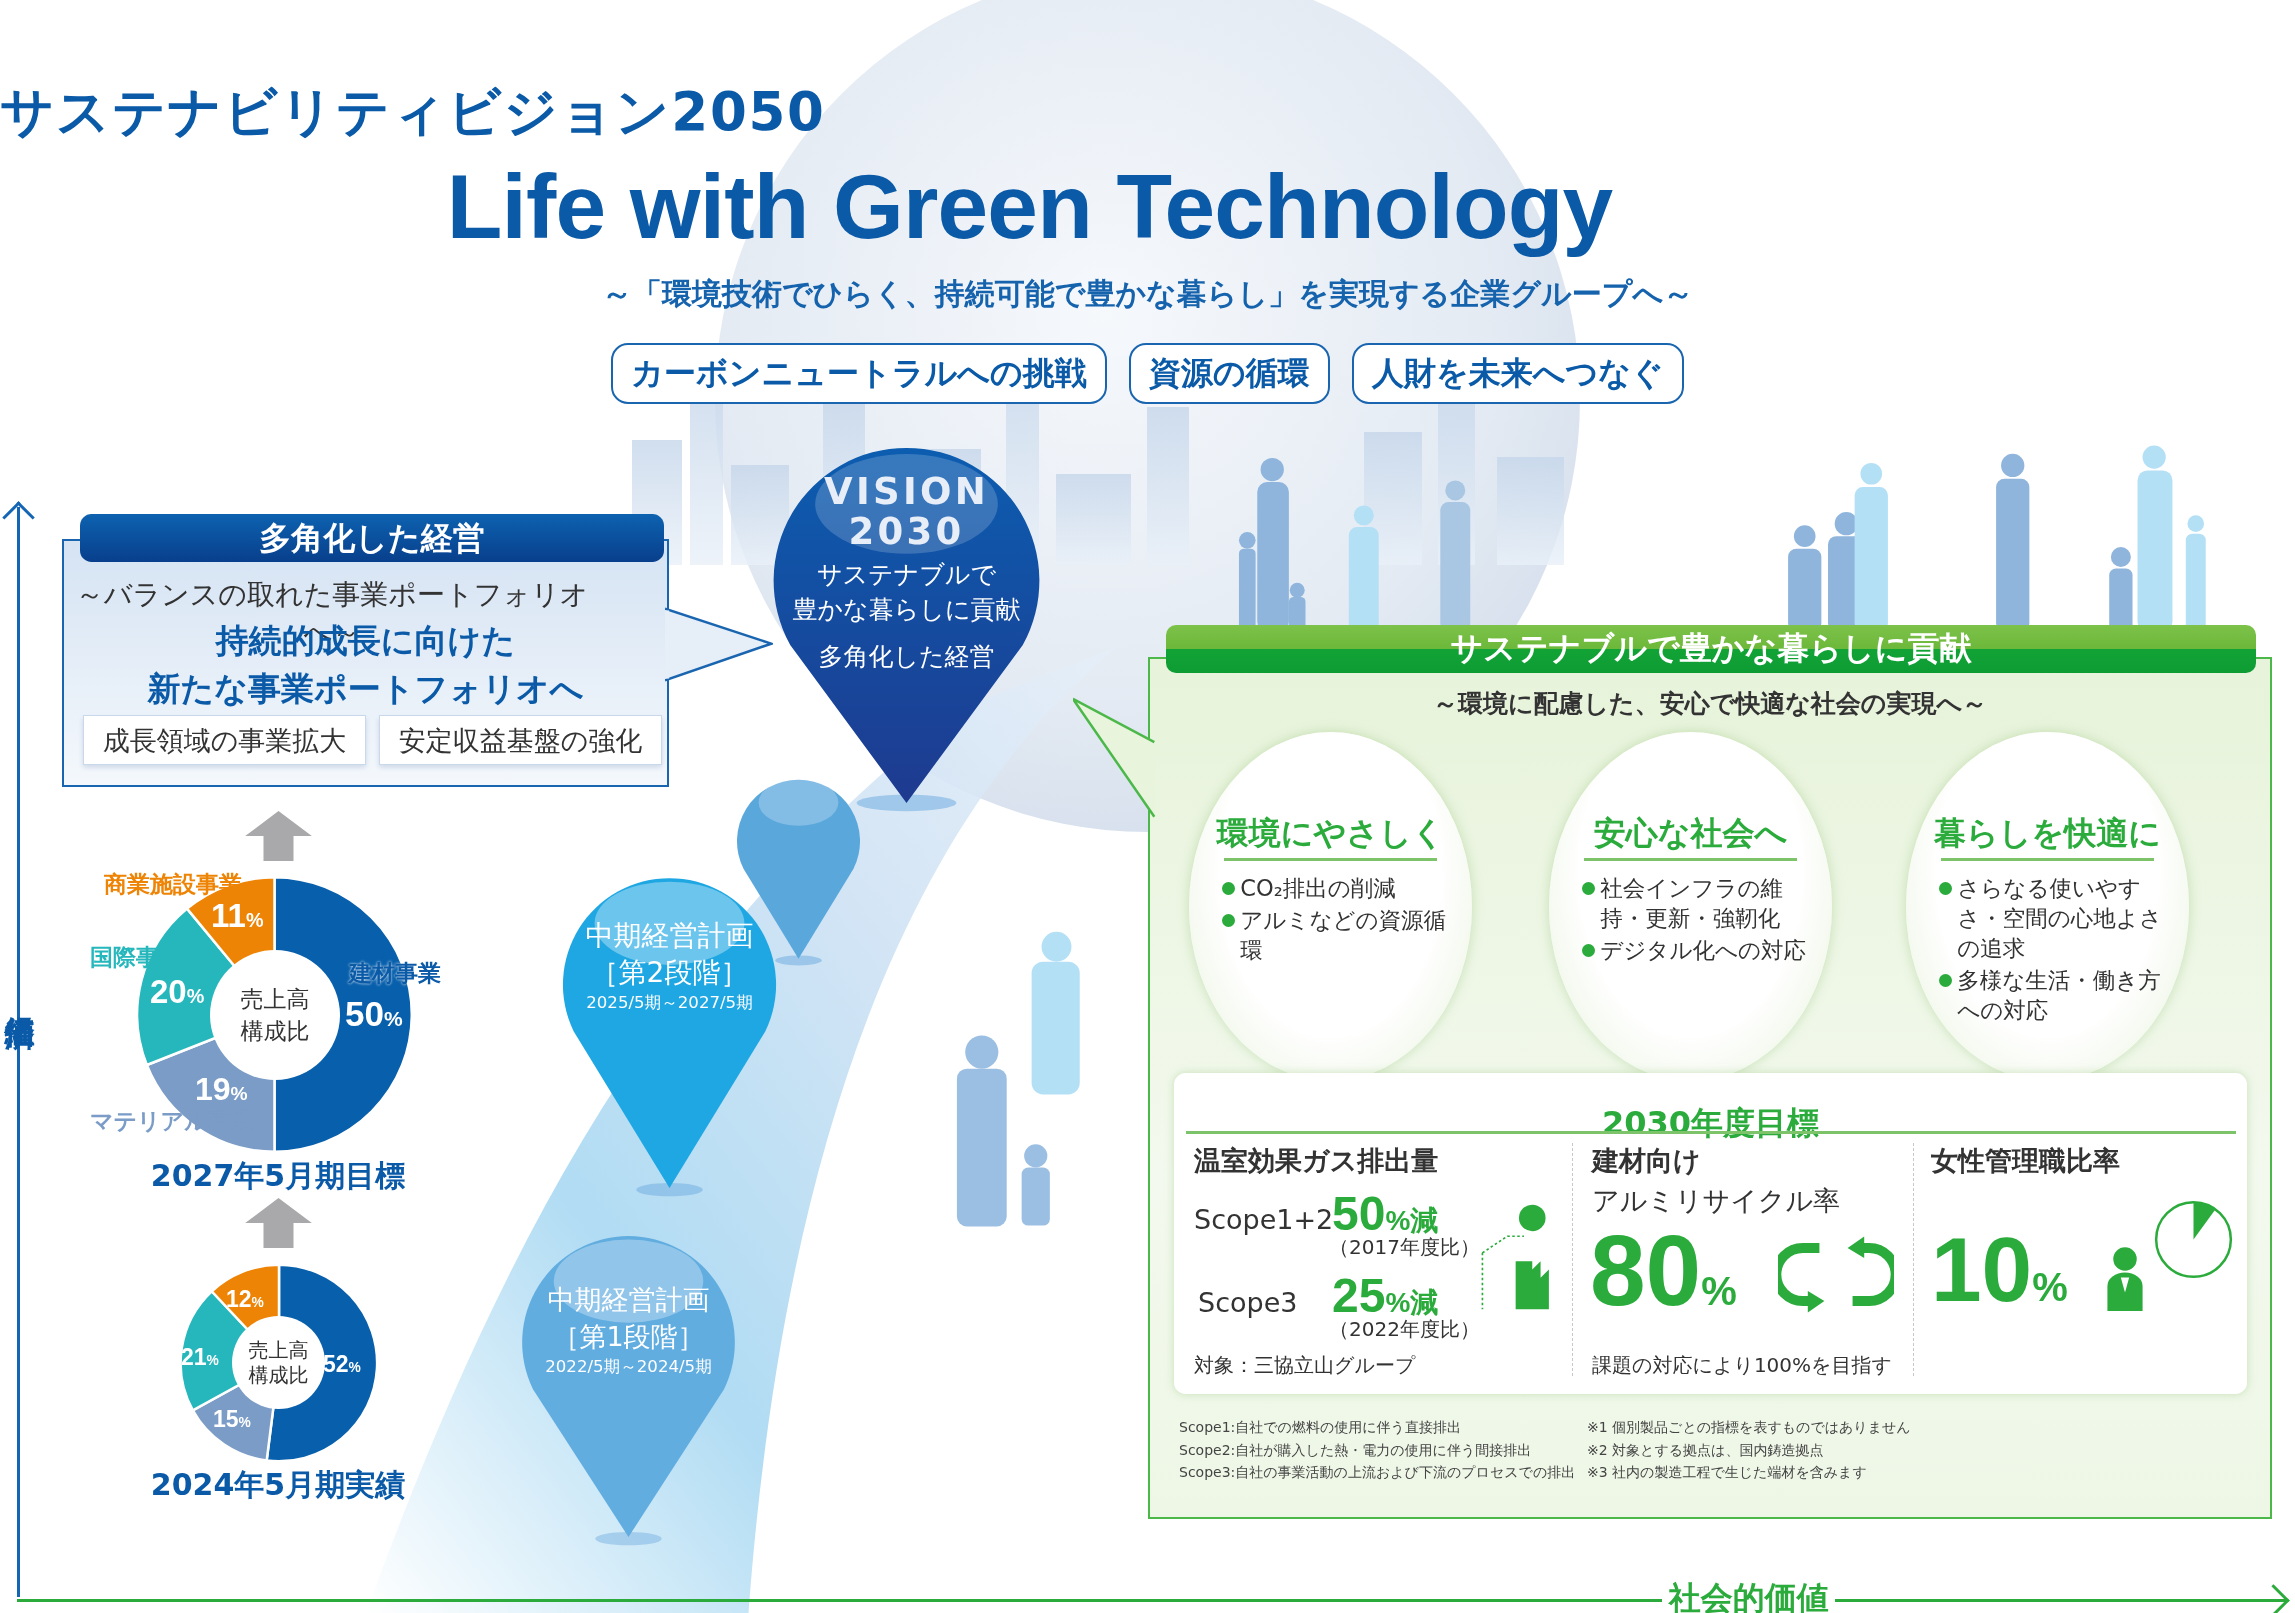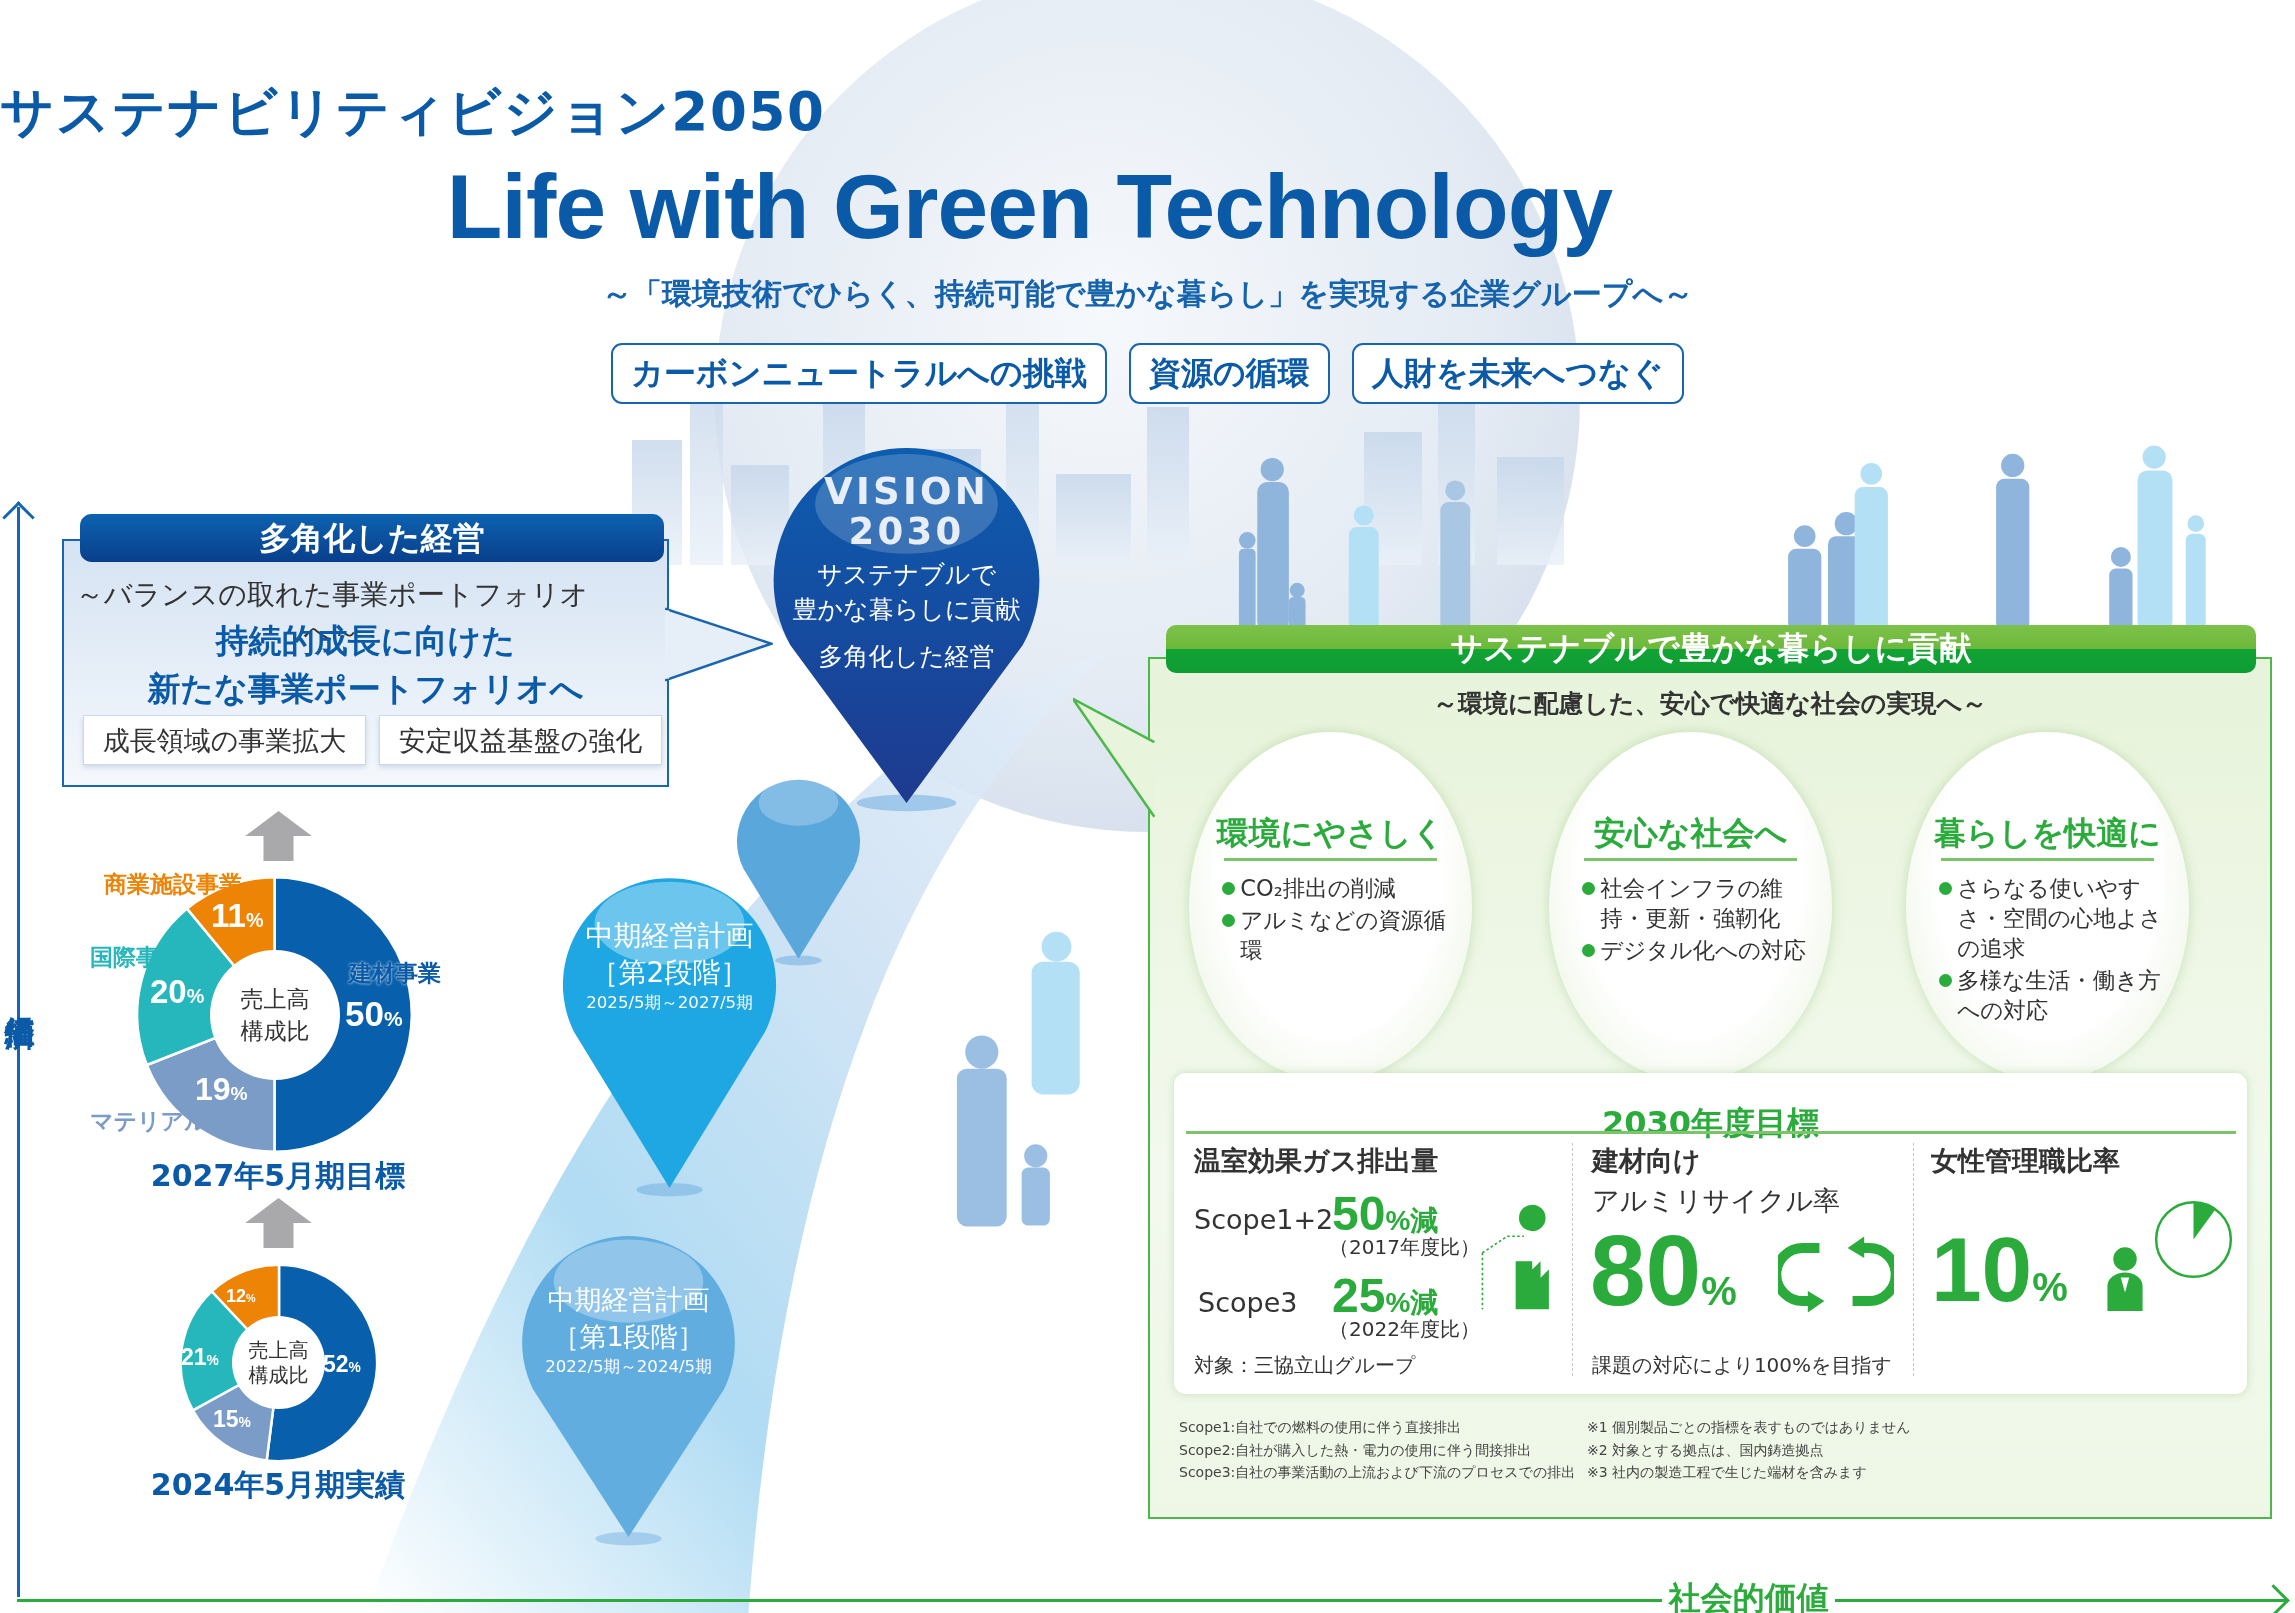--- a/index.html
+++ b/index.html
@@ -12,21 +12,21 @@
     background: radial-gradient(circle at 45% 40%, #f4f7fb 0%, #dfe7f1 55%, #ccd8e8 80%, #e8eef6 100%); opacity: .85; }
   #city { left: 615px; top: 349px; width: 998px; height: 216px; }
   #city div { position: absolute; bottom: 0; background: linear-gradient(#c5d6ea, #e9f0f8); opacity: .8; }
   #road { left: 316px; top: 582px; width: 998px; height: 1031px; }
 
   
   #title-jp { left: 0; width: 2295px; top: 77px; text-align: left; font-size: 53px; font-weight: bold; color: #0a5aa8; letter-spacing: 1.7px; }
   #title-en { left: 0; width: 2059px; top: 155px; text-align: center; font-size: 91px; font-weight: bold; color: #0a5aa8; font-family: "Liberation Sans", sans-serif; letter-spacing: -0.8px; }
   #subtitle { left: 0; width: 2295px; top: 274px; text-align: center; font-size: 30px; font-weight: bold; color: #1562ad; }
   #pillars { left: 0; width: 2295px; top: 343px; display: flex; justify-content: center; gap: 21.6px; }
-  .pillar { border: 2.5px solid #1a65b0; border-radius: 11px; background: #fff; color: #0a5aa8; font-size: 32px; font-weight: bold; padding: 6.7px 18.3px; margin-left: 0; }
+  .pillar { border: 2.5px solid #1a65b0; border-radius: 17px; background: #fff; color: #0a5aa8; font-size: 32px; font-weight: bold; padding: 6.7px 18.3px; margin-left: 0; }
 
   
   #y-axis { left: 16.6px; top: 507px; width: 3.3px; height: 1090px; background: #1565b5; }
   #y-arrow { left: 6.7px; top: 506px; width: 23px; height: 23px; border-left: 3.3px solid #1565b5; border-top: 3.3px solid #1565b5; transform: rotate(45deg); }
   #y-label { left: 1.7px; top: 994px; width: 33px; background: #fff; color: #0a5aa8; font-size: 30px; font-weight: bold; line-height: 37px; text-align: center; }
   #x-axis { left: 16.6px; top: 1599px; width: 2271px; height: 3.3px; background: #2aab3b; }
   #x-arrow { left: 2262px; top: 1589px; width: 23px; height: 23px; border-right: 3.3px solid #2aab3b; border-top: 3.3px solid #2aab3b; transform: rotate(45deg); }
   #x-label { left: 1662px; top: 1577px; padding: 0 6.7px; background: #fff; color: #2aab3b; font-size: 32px; font-weight: bold; }
 
   
@@ -221,21 +221,21 @@
 
   <path d="M0 -118 A118 118 0 1 1 -14.8 117.1 L0 0 Z" fill="#0860ac" stroke="#fff" stroke-width="3"></path>
   <path d="M-14.8 117.1 A118 118 0 0 1 -103.4 56.9 L0 0 Z" fill="#7a9cc6" stroke="#fff" stroke-width="3"></path>
   <path d="M-103.4 56.9 A118 118 0 0 1 -80.7 -86.1 L0 0 Z" fill="#26b7bc" stroke="#fff" stroke-width="3"></path>
   <path d="M-80.7 -86.1 A118 118 0 0 1 0 -118 L0 0 Z" fill="#ee8405" stroke="#fff" stroke-width="3"></path>
 </svg>
 <div class="abs donut-center" style="left:232px;top:1316px;width:93px;height:93px;font-size:20px;line-height:25px">
   <span>売上高</span>
   <span>構成比</span>
 </div>
-<div class="abs seg-label" style="left:226px;top:1286px;font-size:18px"><span>12</span><small>%</small></div>
+<div class="abs seg-label" style="left:226px;top:1286px;font-size:23px"><span>12</span><small>%</small></div>
 <div class="abs seg-label" style="left:181px;top:1344px;font-size:23px"><span>21</span><small>%</small></div>
 <div class="abs seg-label" style="left:323px;top:1351px;font-size:23px"><span>52</span><small>%</small></div>
 <div class="abs seg-label" style="left:213px;top:1406px;font-size:23px"><span>15</span><small>%</small></div>
 <div class="abs donut-caption" style="left:116px;top:1465px;width:324px">2024年5月期実績</div>
 
 <svg class="abs" style="left:757px;top:437px;width:299px;height:383px" viewBox="0 0 360 460">
   <defs>
     <linearGradient id="pinv" x1="0" y1="0" x2="0" y2="1">
         <stop offset="0" stop-color="#0c5db0"></stop>
         <stop offset="1" stop-color="#1e3a8f"></stop>

